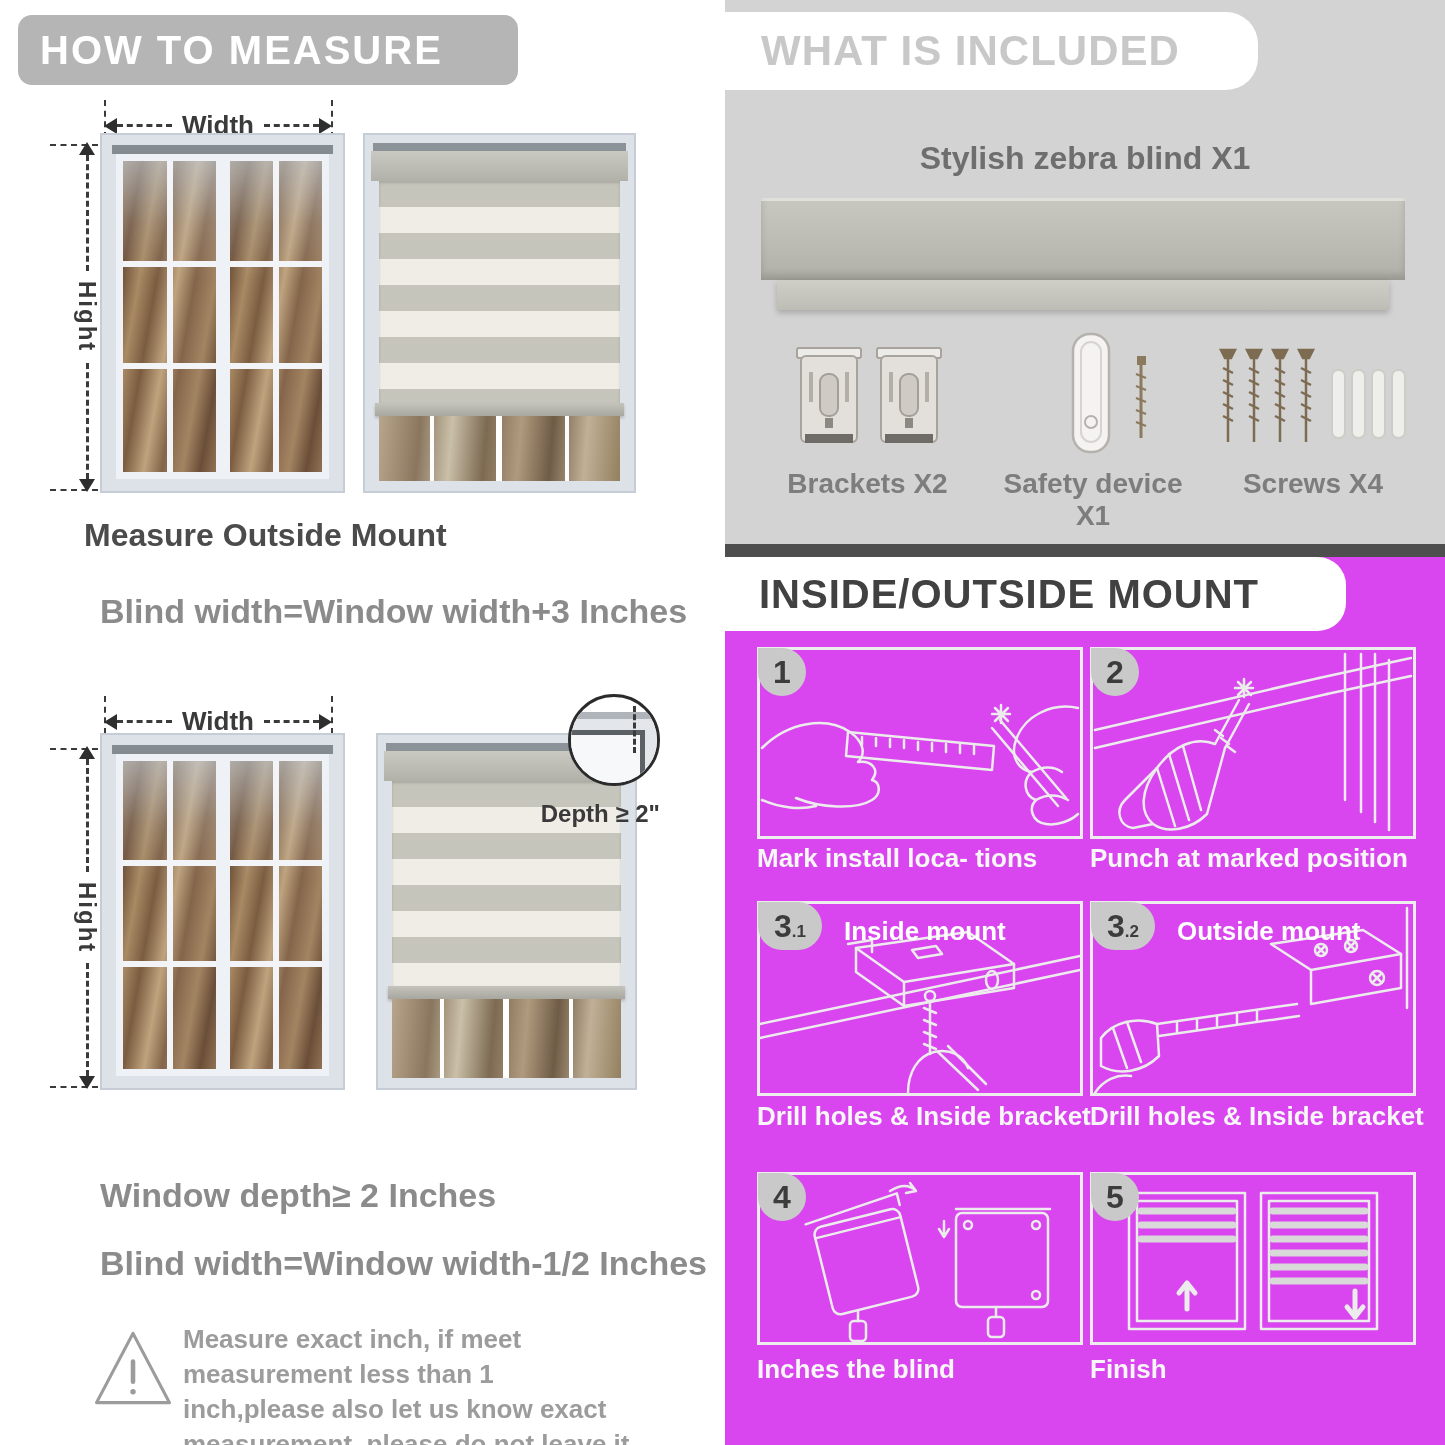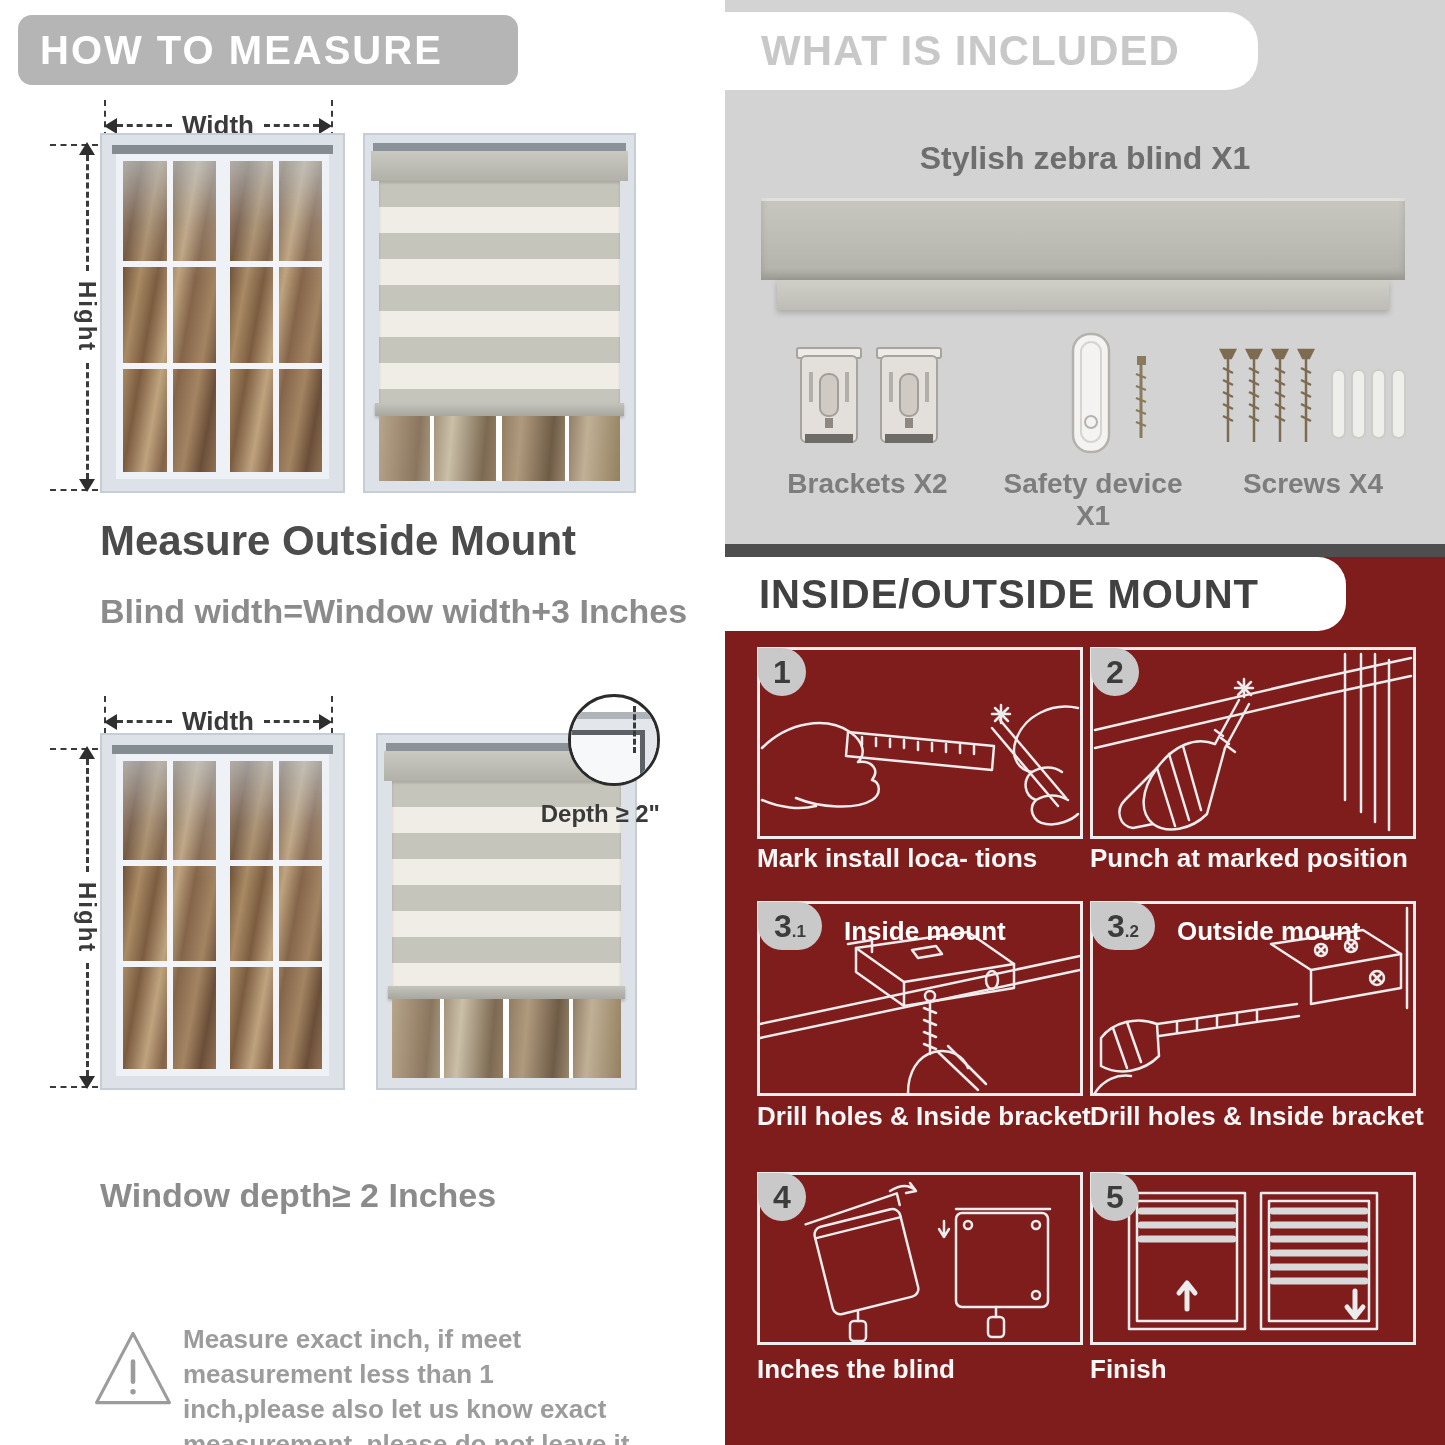--- a/index.html
+++ b/index.html
@@ -4,21 +4,21 @@
 <style>
   html,body{margin:0;padding:0;background:#fff;}
   .canvas{position:relative;width:1445px;height:1445px;overflow:hidden;background:#fff;
           font-family:"Liberation Sans",sans-serif;}
 
   
   .left-col{position:absolute;left:0;top:0;width:855px;height:1445px;background:#fff;}
   .htm-pill{position:absolute;left:18px;top:15px;width:478px;height:70px;background:#b5b5b5;
             border-radius:14px;display:flex;align-items:center;padding-left:22px;
             color:#ffffff;font-size:40px;font-weight:bold;letter-spacing:2px;}
-  .sec-heading{position:absolute;left:100px;color:#4b4b4b;font-size:42px;font-weight:bold;}
+  .sec-heading{position:absolute;left:84px;color:#4b4b4b;font-size:32px;font-weight:bold;}
   .formula{position:absolute;left:100px;color:#8b8b8b;font-size:34px;font-weight:bold;}
 
   
   .w-measure{position:absolute;display:flex;align-items:center;color:#3a3a3a;
              font-weight:bold;font-size:26px;}
   .w-measure .seg{flex:1;height:0;border-top:3px dashed #3a3a3a;}
   .w-measure .lbl{margin:0 10px;white-space:nowrap;}
   .ah{width:0;height:0;border-style:solid;}
   .ah-left{border-width:8px 13px 8px 0;border-color:transparent #2e2e2e transparent transparent;}
   .ah-right{border-width:8px 0 8px 13px;border-color:transparent transparent transparent #2e2e2e;}
@@ -81,21 +81,21 @@
   .blind-title{position:absolute;left:0;top:140px;width:100%;text-align:center;color:#6e6e6e;
                font-size:32px;font-weight:bold;}
   .headrail{position:absolute;left:36px;top:198px;width:644px;height:82px;
             background:linear-gradient(180deg,#c8c8c0 0%,#bcbcb4 55%,#b0b0a8 100%);
             box-shadow:inset 0 3px 0 rgba(255,255,255,.45),inset 0 -5px 7px rgba(0,0,0,.14);}
   .headrail-lip{position:absolute;left:52px;top:280px;width:612px;height:30px;
                 background:linear-gradient(180deg,#cfcfc7,#bdbdb5);box-shadow:0 3px 6px rgba(0,0,0,.2);}
   .item-label{position:absolute;top:468px;color:#7d7d7d;font-size:28px;font-weight:bold;text-align:center;}
 
   .dark-strip{position:absolute;left:0;top:544px;width:720px;height:13px;background:#4e4e4e;}
-  .dark-section{position:absolute;left:0;top:557px;width:720px;height:888px;background:#7f1d1d;}
+  .dark-section{position:absolute;left:0;top:557px;width:720px;height:888px;background:#d946ef;}
   .mount-header{position:absolute;left:0;top:0;width:587px;height:74px;background:#ffffff;
                 border-radius:0 28px 28px 0;display:flex;align-items:center;padding-left:34px;
                 color:#414141;font-size:40px;font-weight:bold;letter-spacing:1px;}
   .panel{position:absolute;border:3px solid #ededed;}
   .badge{position:absolute;left:-2px;top:-2px;height:48px;min-width:48px;background:#c9c9c9;
          border-radius:0 50% 50% 50%;display:flex;align-items:center;justify-content:center;
          color:#3c3c3c;font-weight:bold;z-index:2;}
   .badge-num{font-size:32px;}
   .badge-sub{font-size:17px;margin-top:12px;}
   .panel-title{position:absolute;left:70px;top:12px;color:#ffffff;font-size:26px;font-weight:bold;z-index:2;}
@@ -200,20 +200,21 @@
     </div>
 
     <div class="depth-circle" style="left:568px;top:694px;">
       <div class="dc-outer"></div>
       <div class="dc-inner"></div>
       <div class="dc-dash"></div>
     </div>
     <div class="depth-label" style="left:495px;top:800px;width:165px;">Depth ≥ 2"</div>
 
     <div class="formula" style="top:1176px;">Window depth≥ 2 Inches</div>
+    <div class="formula" style="top:1244px;">Blind width=Window width-1/2 Inches</div>
 
     <svg style="position:absolute;left:92px;top:1324px;" width="82" height="88" viewBox="0 0 90 94">
       <path d="M45,9 L85,85 L5,85 Z" fill="none" stroke="#9c9c9c" stroke-width="3.5" stroke-linejoin="round"></path>
       <line x1="45" y1="40" x2="45" y2="62" stroke="#9c9c9c" stroke-width="5" stroke-linecap="round"></line>
       <circle cx="45" cy="73" r="3" fill="#9c9c9c" stroke="none"></circle>
     </svg>
     <div class="warn-text" style="left:183px;top:1322px;width:448px;">Measure exact inch, if meet measurement less than 1 inch,please also let us know exact measurement, please do not leave it</div>
   </div>
 
   <div class="right-col">

